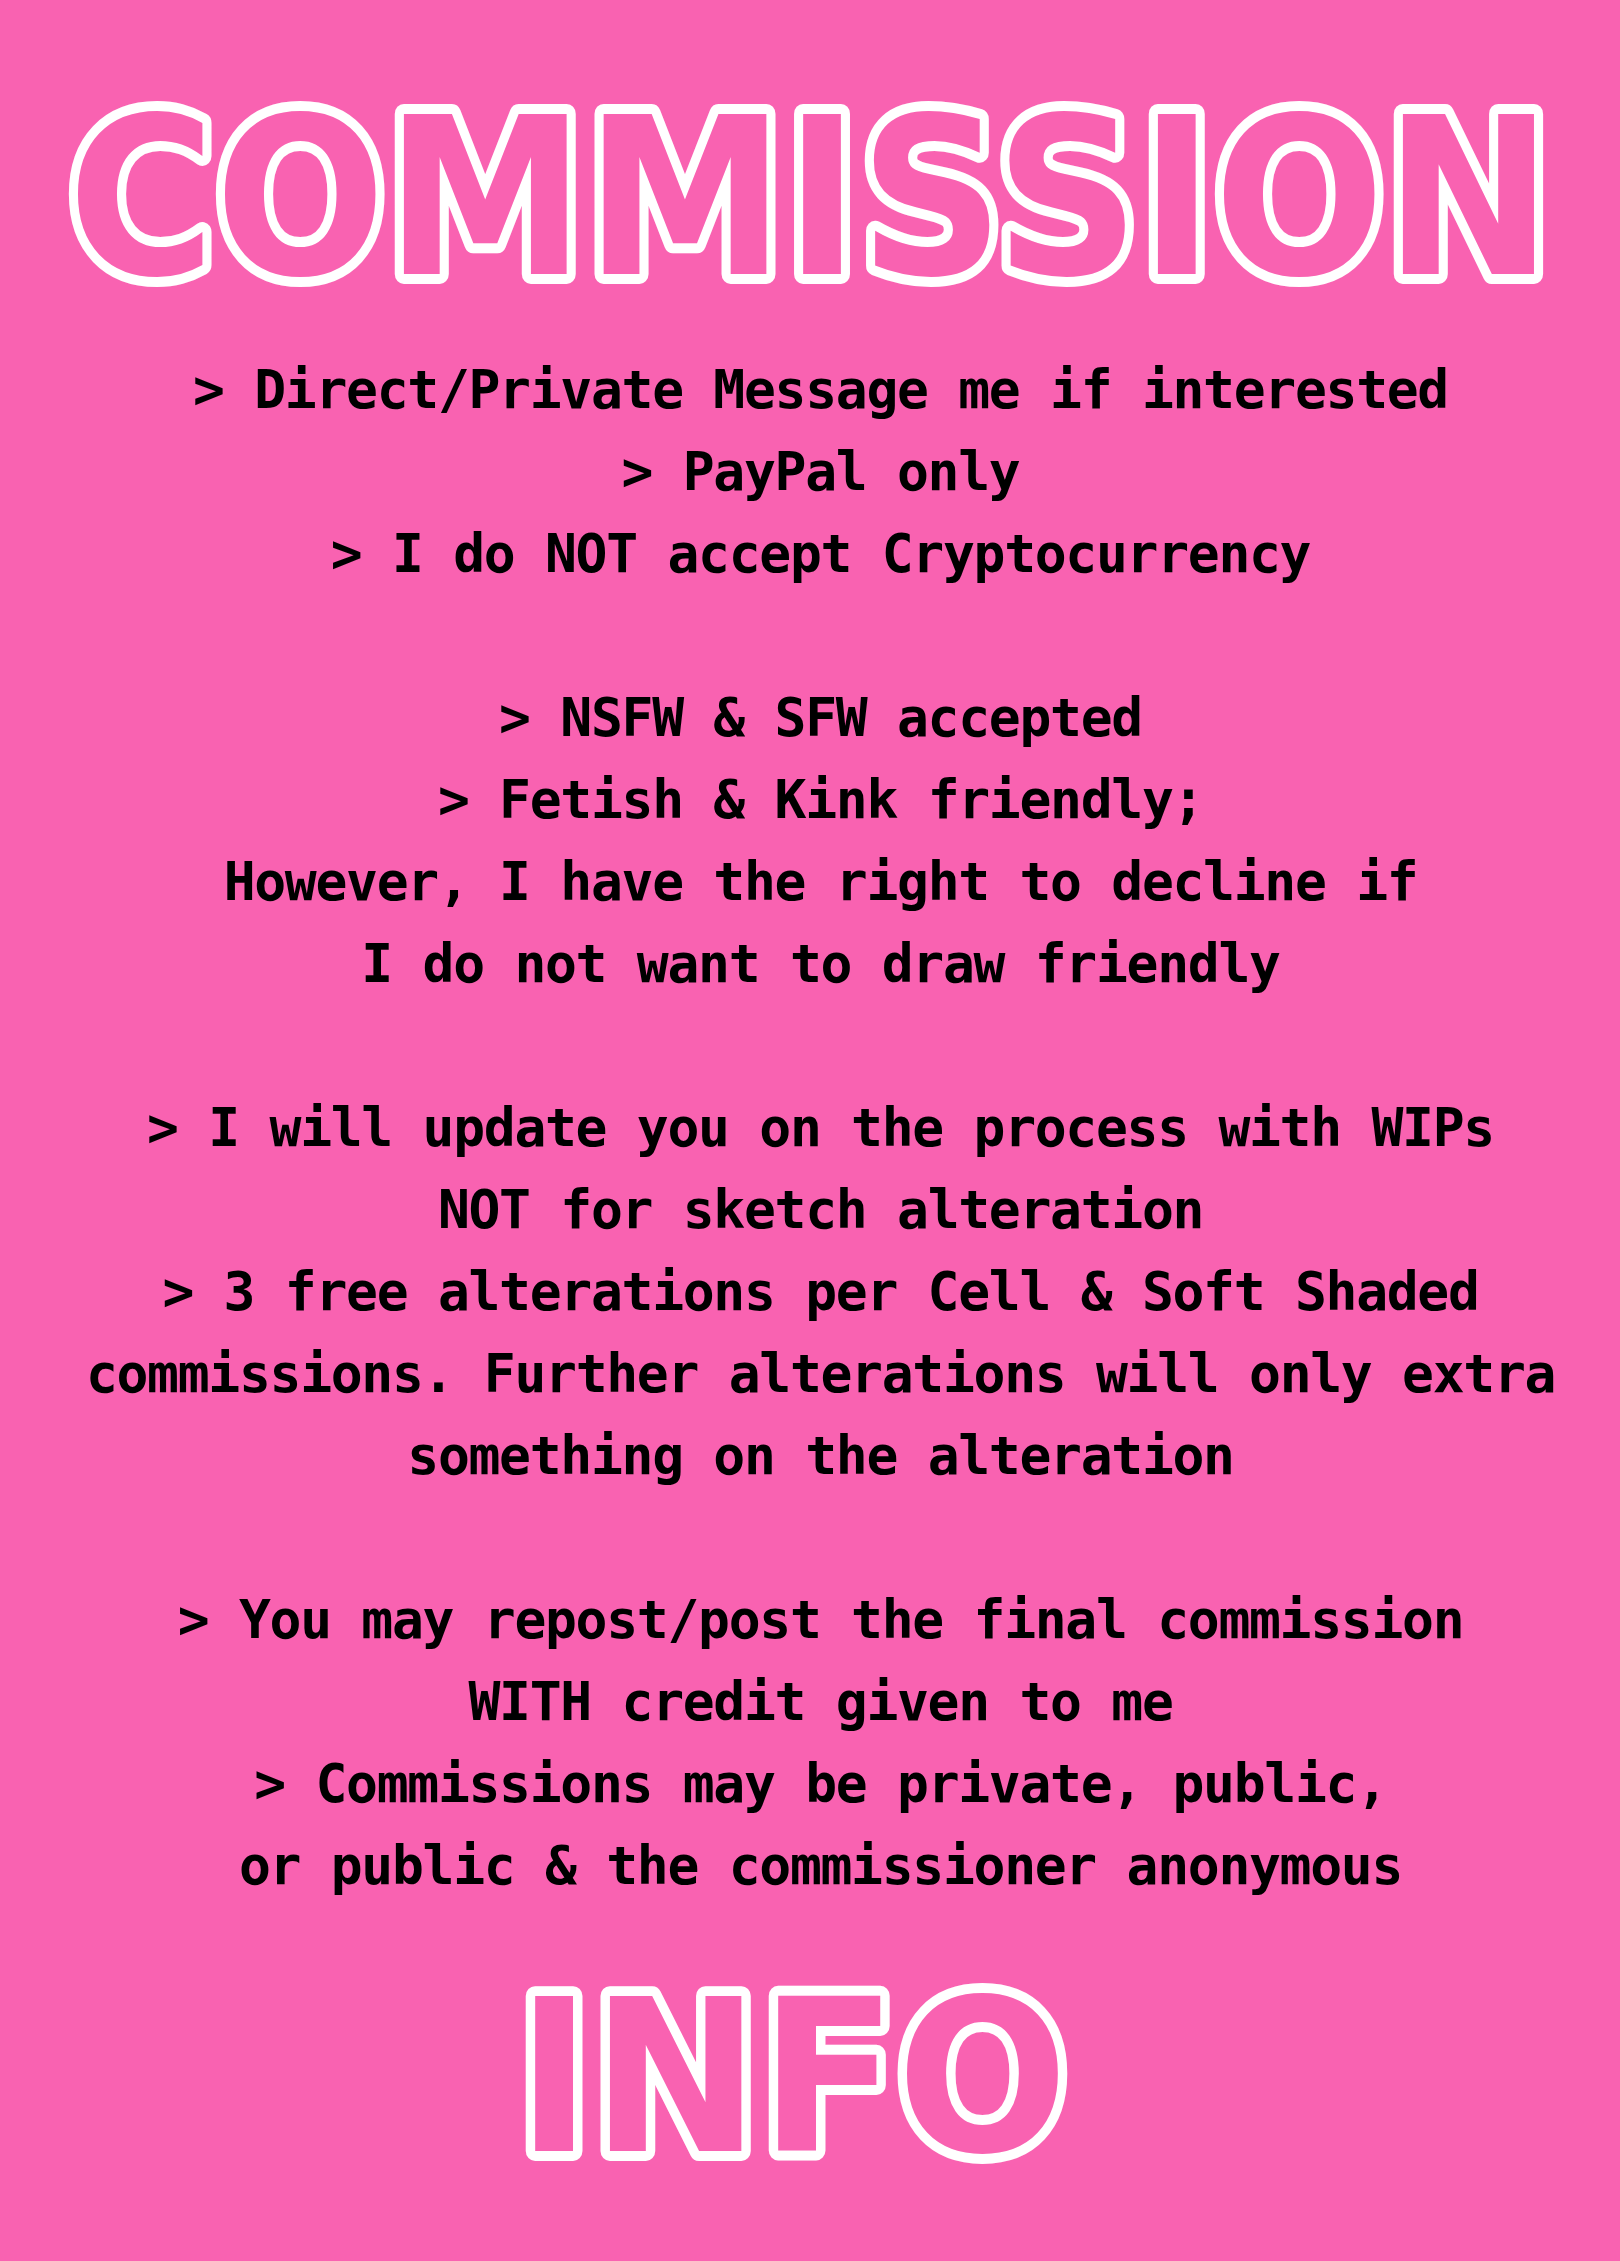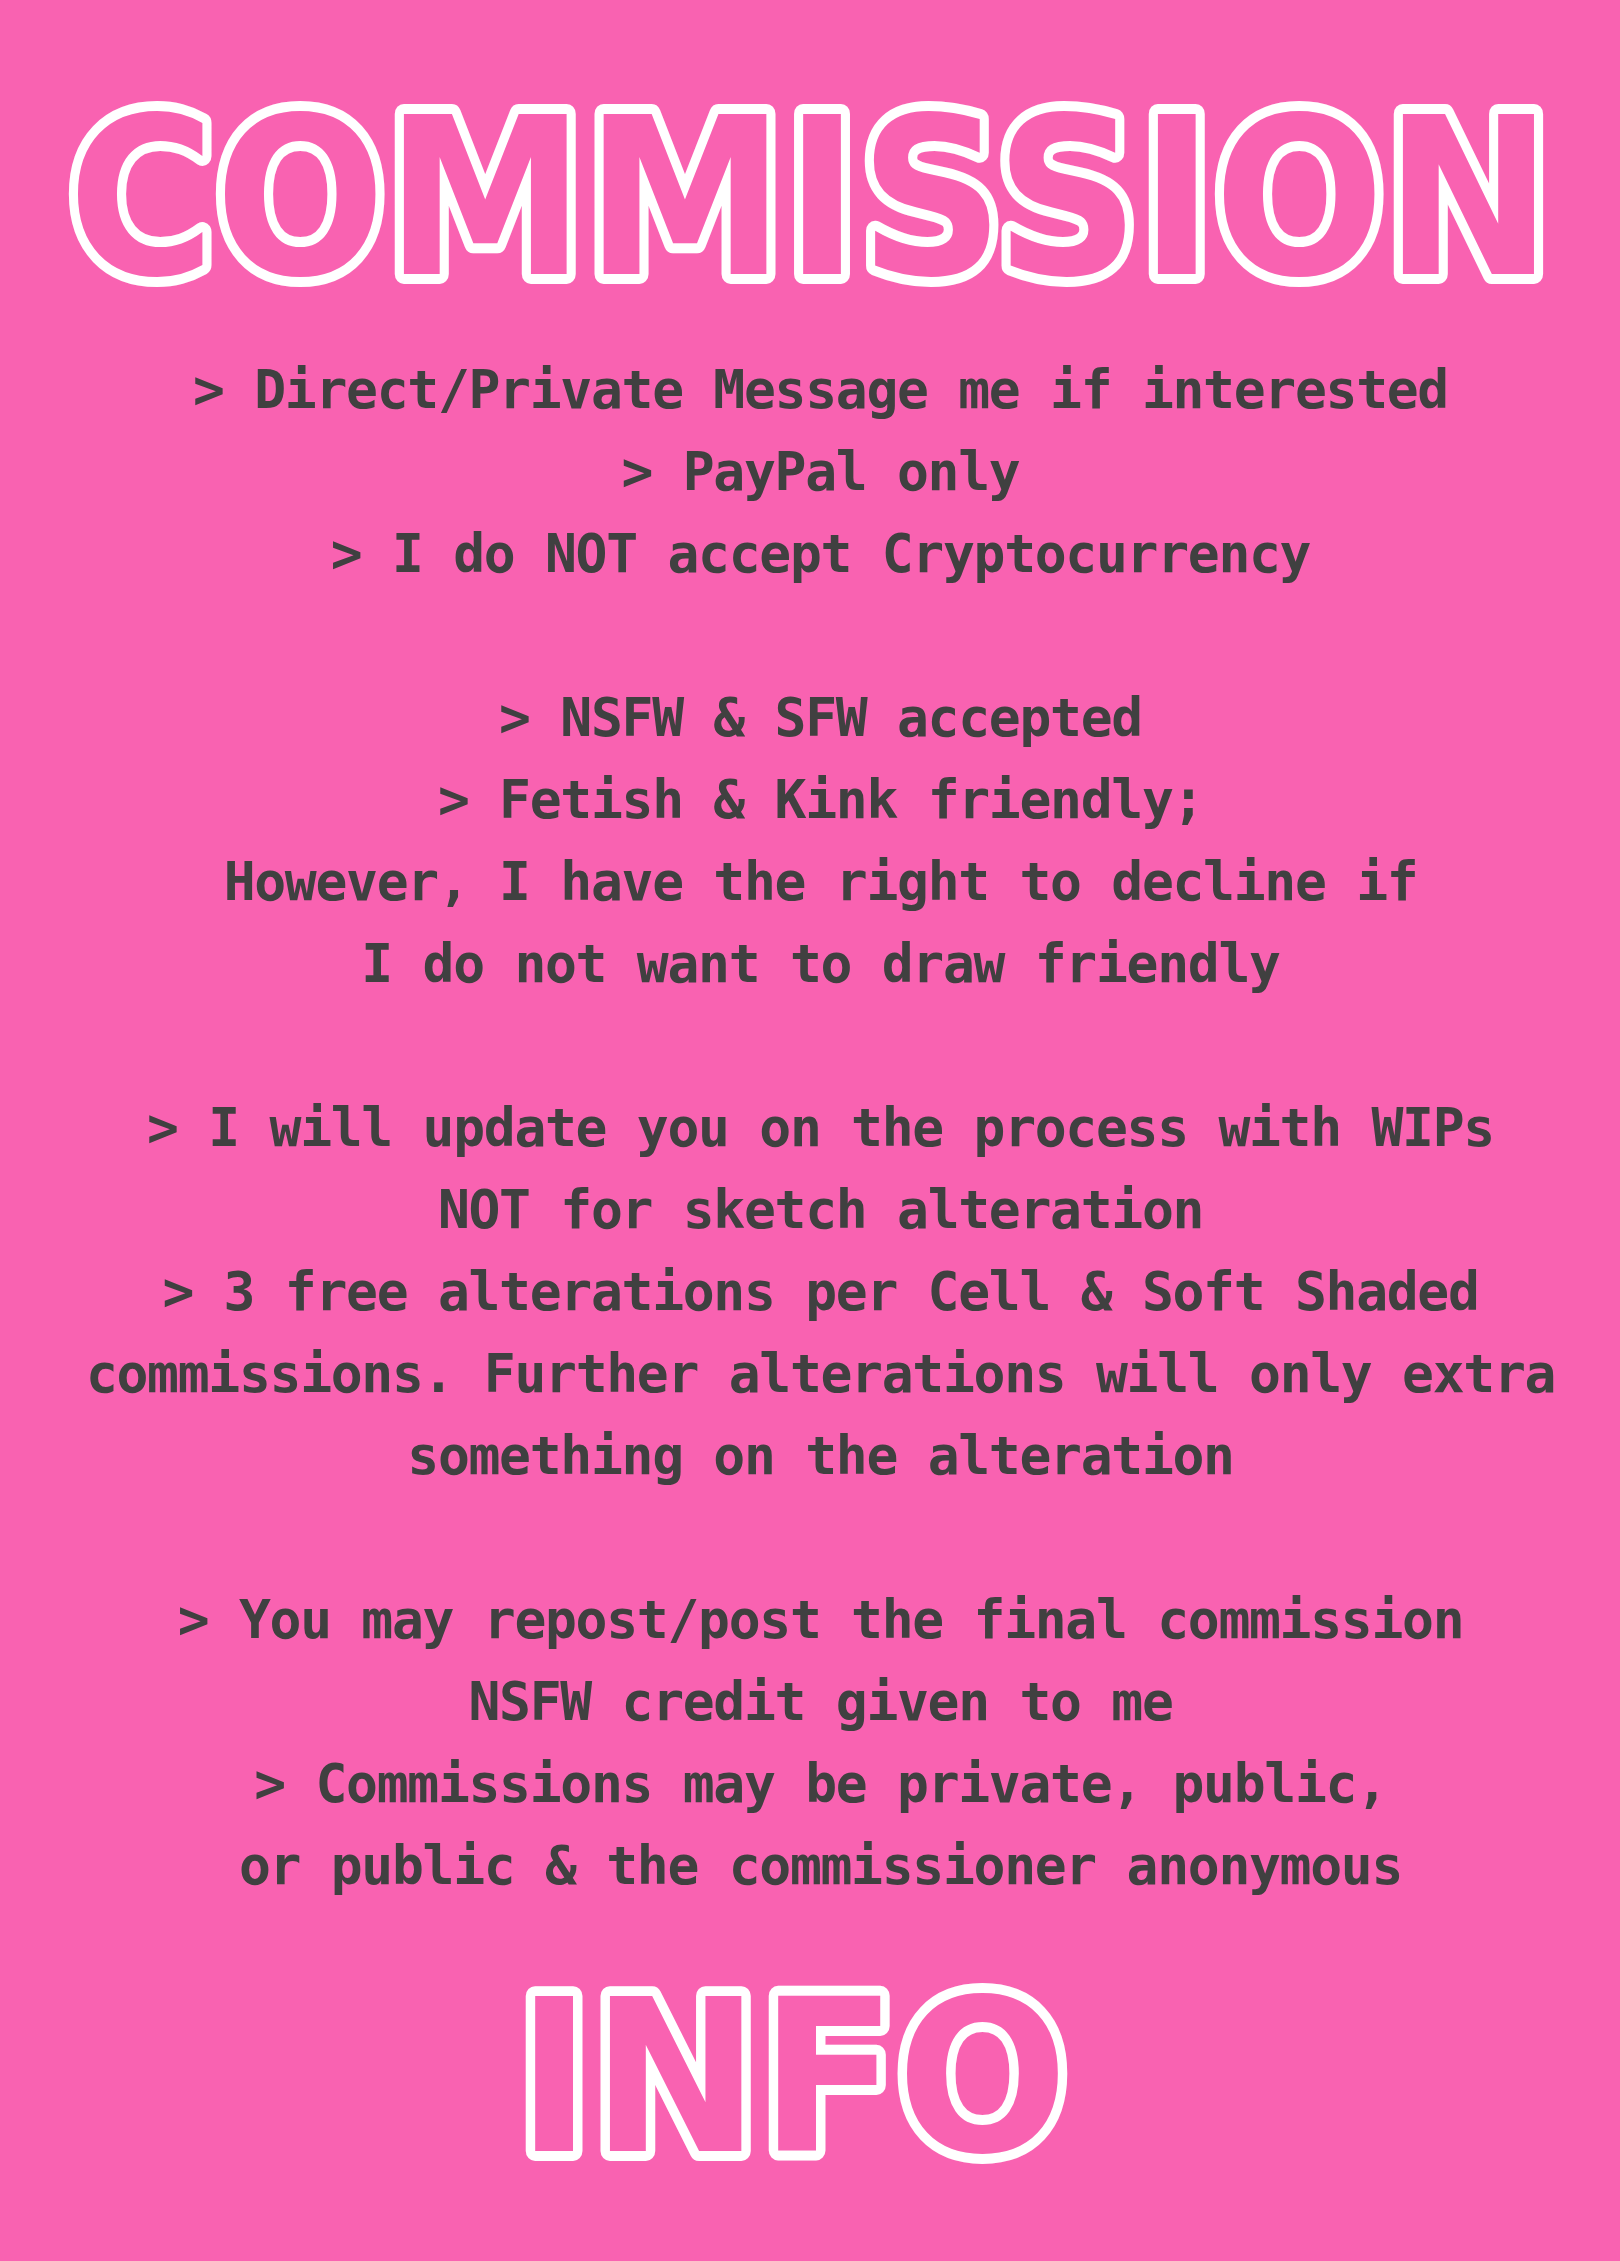--- a/index.html
+++ b/index.html
@@ -38,21 +38,21 @@
   .body-lines {
     position: absolute;
     left: 0;
     top: 349px;
     width: 1621px;
   }
   .line {
     height: 82px;
     line-height: 82px;
     text-align: center;
-    color: #404040;
+    color: #000000;
     font-family: "DejaVu Sans Mono", monospace;
     font-weight: bold;
     font-size: 53px;
     letter-spacing: -1.3px;
     white-space: pre;
     padding-left: 20px;
   }
 </style>
 </head>
 <body>
@@ -73,21 +73,21 @@
   <div class="line">However, I have the right to decline if</div>
   <div class="line">I do not want to draw friendly</div>
   <div class="line"></div>
   <div class="line">&gt; I will update you on the process with WIPs</div>
   <div class="line">NOT for sketch alteration</div>
   <div class="line">&gt; 3 free alterations per Cell &amp; Soft Shaded</div>
   <div class="line">commissions. Further alterations will only extra</div>
   <div class="line">something on the alteration</div>
   <div class="line"></div>
   <div class="line">&gt; You may repost/post the final commission</div>
-  <div class="line">NSFW credit given to me</div>
+  <div class="line">WITH credit given to me</div>
   <div class="line">&gt; Commissions may be private, public,</div>
   <div class="line">or public &amp; the commissioner anonymous</div>
 </div>
 
 <div class="footer-wrap">
   <svg width="1621" height="166" viewBox="0 0 2435 250">
     <text class="bubble-text" x="1190" y="235" text-anchor="middle" font-size="320" textLength="830" lengthAdjust="spacingAndGlyphs" stroke="#FFFFFF" stroke-width="30" stroke-linejoin="round" paint-order="stroke" fill="#F962B1">INFO</text>
   </svg>
 </div>
 

